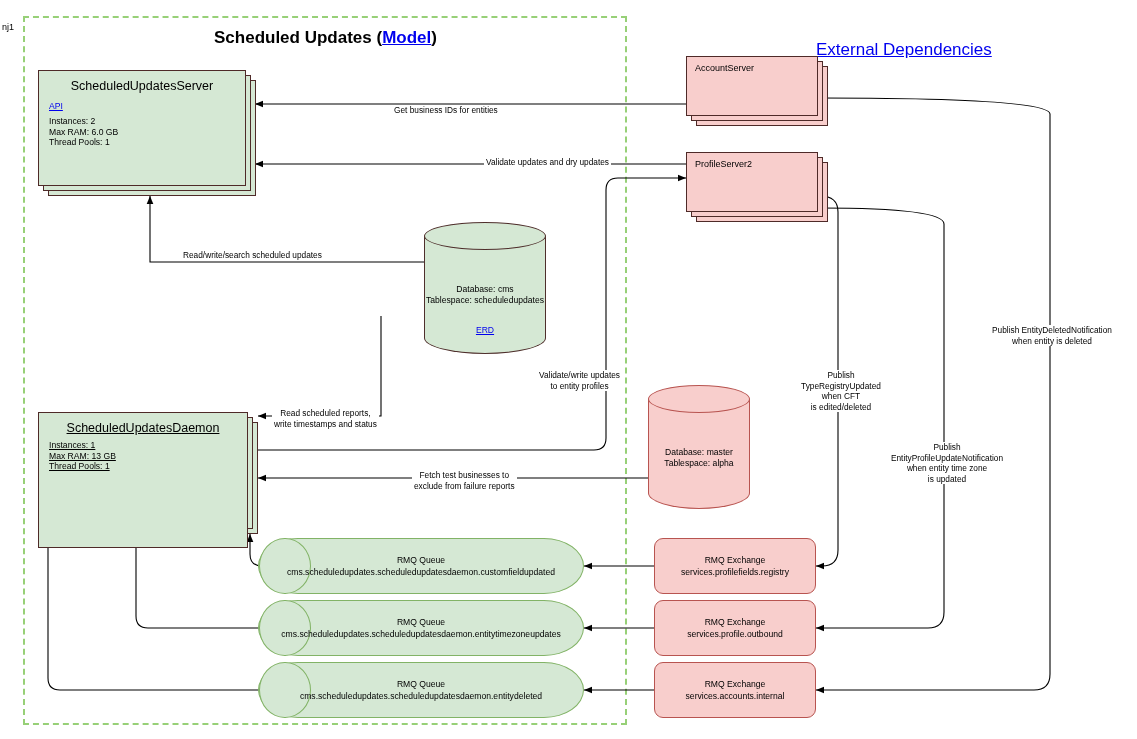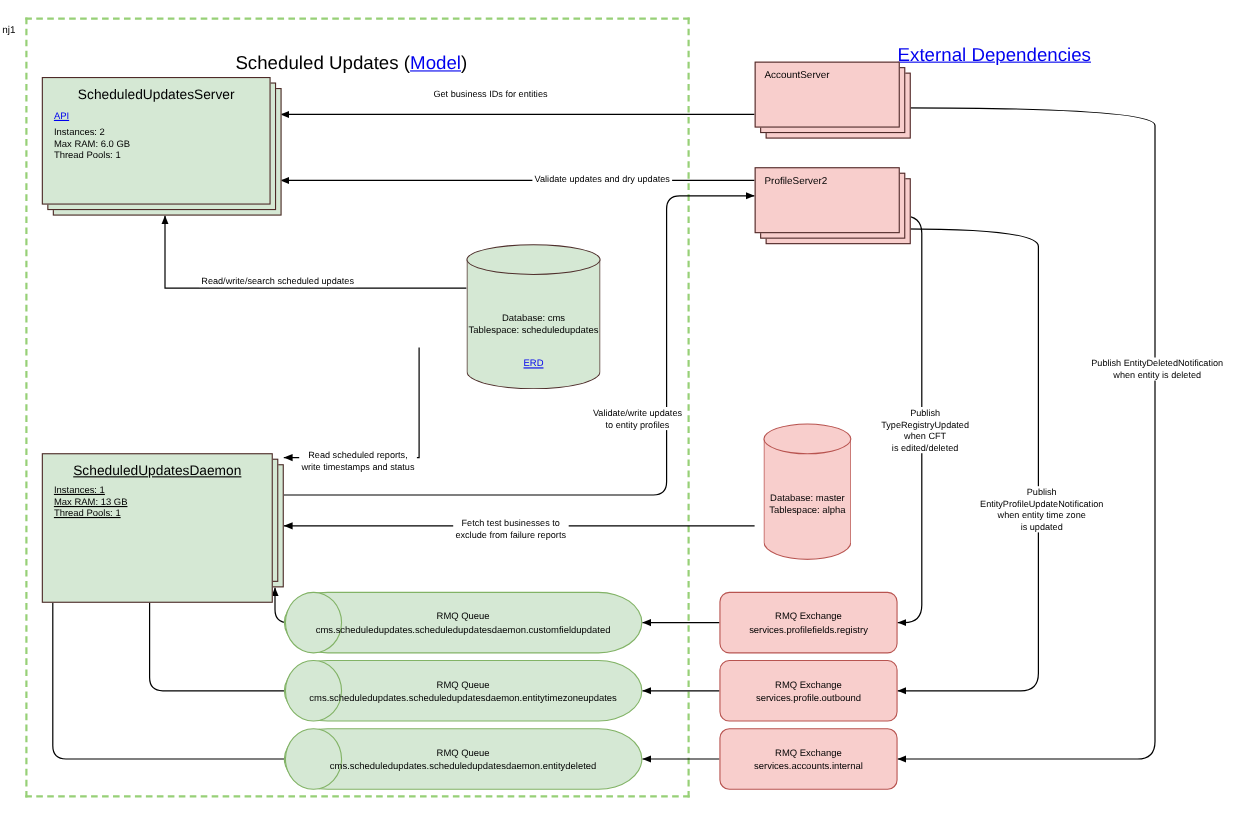--- a/index.html
+++ b/index.html
@@ -63,21 +63,21 @@
   .elabel.c{text-align:center;}
 </style>
 </head>
 <body>
 
 <div id="canvas">
 
   <div class="abs" id="group-border"></div>
   <div class="abs" id="group-label">nj1</div>
 
-  <div class="abs title" style="left:214px;top:48px;">
+  <div class="abs title" style="left:214px;top:28px;font-weight:bold;">
     <span>Scheduled Updates (</span><span class="link">Model</span><span>)</span>
   </div>
   <div class="abs title" style="left:816px;top:40px;">
     <span class="link">External Dependencies</span>
   </div>
 
   <svg id="edges" viewBox="0 0 1137 739">
     <defs>
       <marker id="arr" markerWidth="9" markerHeight="9" refX="8" refY="4.5" orient="auto" markerUnits="userSpaceOnUse">
         <path d="M0,1.2 L8,4.5 L0,7.8 z" fill="#000"></path>
@@ -106,21 +106,21 @@
       <path d="M654,690 L584,690" marker-end="url(#arr)"></path>
 
       <path d="M820,196 Q838,196 838,212 L838,550 Q838,566 822,566 L816,566" marker-end="url(#arr)"></path>
 
       <path d="M820,208 Q944,208 944,224 L944,612 Q944,628 928,628 L816,628" marker-end="url(#arr)"></path>
 
       <path d="M820,98 Q1050,98 1050,114 L1050,674 Q1050,690 1034,690 L816,690" marker-end="url(#arr)"></path>
     </g>
   </svg>
 
-  <div class="abs elabel" style="left:392px;top:80px;">Get business IDs for entities</div>
+  <div class="abs elabel" style="left:392px;top:105px;">Get business IDs for entities</div>
   <div class="abs elabel" style="left:484px;top:157px;">Validate updates and dry updates</div>
   <div class="abs elabel" style="left:181px;top:250px;">Read/write/search scheduled updates</div>
   <div class="abs elabel c" style="left:272px;top:408px;">
     <div>Read scheduled reports,</div>
     <div>write timestamps and status</div>
   </div>
   <div class="abs elabel c" style="left:537px;top:370px;">
     <div>Validate/write updates</div>
     <div>to entity profiles</div>
   </div>
@@ -187,21 +187,21 @@
   <div class="cyl" style="left:424px;top:222px;width:122px;height:132px;">
     <div class="body green-fill"></div>
     <div class="top green-fill"></div>
     <div class="txt" style="top:62px;">Database: cms</div>
     <div class="txt" style="top:73px;">Tablespace: scheduledupdates</div>
     <div class="txt" style="top:103px;">
       <a class="link" style="font-size:8.6px;margin-top:16px;">ERD</a>
     </div>
   </div>
 
-  <div class="cyl pink" style="left:694px;top:385px;width:80px;height:124px;">
+  <div class="cyl pink" style="left:648px;top:385px;width:102px;height:124px;">
     <div class="body pink-fill"></div>
     <div class="top pink-fill"></div>
     <div class="txt" style="top:62px;">Database: master</div>
     <div class="txt" style="top:73px;">Tablespace: alpha</div>
   </div>
 
   <div class="hcyl" style="left:258px;top:538px;width:326px;height:56px;">
     <div class="cap green-fill"></div>
     <div class="txt">
       <div>RMQ Queue</div>

